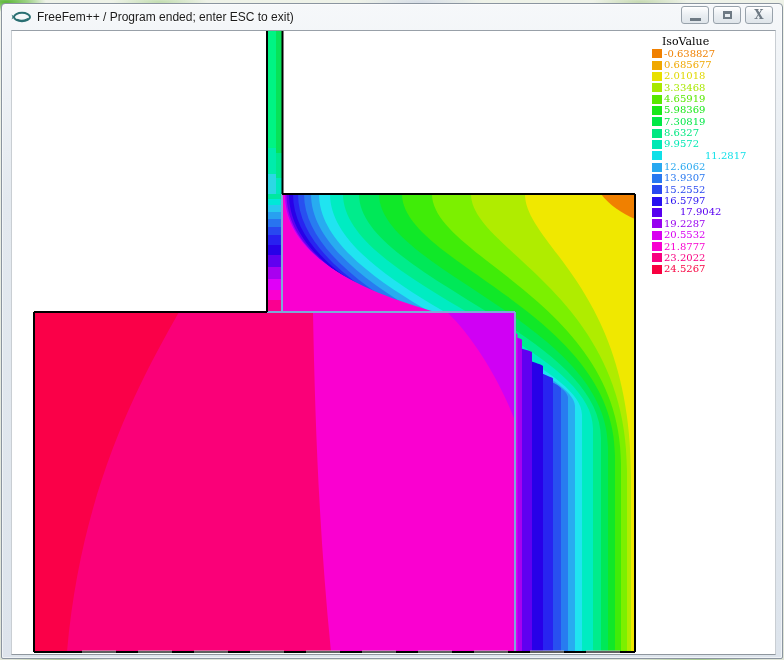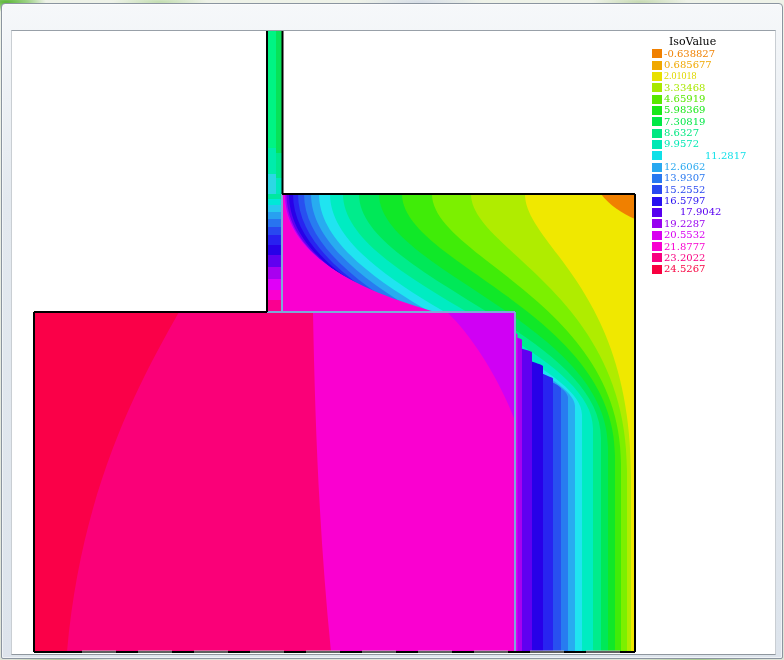--- a/index.html
+++ b/index.html
@@ -42,33 +42,52 @@
     position:absolute;left:9px;top:26px;width:763px;height:623px;
     background:#ffffff;border-top:1px solid #98a0a8;border-left:1px solid #c9ced3;
     border-right:1px solid #c9ced3;border-bottom:1px solid #8f979e;
     box-sizing:content-box;
   }
   .plot-svg{position:absolute;left:0;top:0;}
   .legend{
     position:absolute;left:640px;top:5px;width:118px;
     font-family:"DejaVu Serif",serif;
   }
-  .legend-title{font-size:11px;color:#000;margin-left:17px;line-height:11px;margin-bottom:1px;}
+  .legend-title{font-size:11px;color:#000;margin-left:10px;line-height:11px;margin-bottom:1px;}
   .legend-row{display:flex;align-items:center;height:11.35px;}
   .legend-swatch{width:10px;height:9px;margin-right:2px;flex:0 0 auto;}
   .legend-value{font-size:10px;line-height:10px;white-space:nowrap;}
   .artifact{
     position:absolute;left:70px;bottom:1px;width:560px;height:3px;opacity:.5;
     background:repeating-linear-gradient(90deg,#bfbfbf 0 34px,transparent 34px 56px);
   }
 </style>
 </head>
 <body>
 
 <div class="window">
+  <div class="titlebar">
+    <svg class="app-icon" viewBox="0 0 20 14">
+      <ellipse cx="11" cy="7" rx="8" ry="4.2" fill="none" stroke="#2a6f72" stroke-width="2"></ellipse>
+      <path d="M3.5 7 L0.5 4.5 L1.5 7 L0.5 9.5 Z" fill="#2a6f72"></path>
+      <path d="M6 9.5 Q11 12 17 8.5" fill="none" stroke="#2a6f72" stroke-width="1.4"></path>
+    </svg>
+    <span class="title-text">FreeFem++ / Program ended; enter ESC to exit)</span>
+    <div class="controls">
+      <div class="ctl-btn" title="">
+          <span class="glyph-min"></span>
+        </div>
+      <div class="ctl-btn">
+          <span class="glyph-max"></span>
+        </div>
+      <div class="ctl-btn">
+          <span class="glyph-close">X</span>
+        </div>
+    </div>
+  </div>
 
   <div class="client">
     <svg class="plot-svg" width="763" height="623" viewBox="11 30 763 623">
         <defs>
           <linearGradient id="gl" gradientUnits="objectBoundingBox" x1="0" y1="0" x2="0" y2="1">
             <stop offset="0" stop-color="#00F484"></stop>
             <stop offset="0.72" stop-color="#00F484"></stop>
             <stop offset="0.72" stop-color="#00ECAC"></stop>
             <stop offset="0.88" stop-color="#00ECAC"></stop>
             <stop offset="0.88" stop-color="#2CD8E4"></stop>
@@ -152,21 +171,21 @@
           <div class="legend-row">
             <span class="legend-swatch" style="background: rgb(240, 128, 0);"></span>
             <span class="legend-value" style="color: rgb(240, 128, 0);">-0.638827</span>
           </div>
           <div class="legend-row">
             <span class="legend-swatch" style="background: rgb(240, 168, 0);"></span>
             <span class="legend-value" style="color: rgb(240, 168, 0);">0.685677</span>
           </div>
           <div class="legend-row">
             <span class="legend-swatch" style="background: rgb(232, 224, 0);"></span>
-            <span class="legend-value" style="color: rgb(224, 216, 0); font-family: Liberation Serif, serif;">2.01018</span>
+            <span class="legend-value" style="color: rgb(224, 216, 0);">2.01018</span>
           </div>
           <div class="legend-row">
             <span class="legend-swatch" style="background: rgb(168, 232, 0);"></span>
             <span class="legend-value" style="color: rgb(168, 232, 0);">3.33468</span>
           </div>
           <div class="legend-row">
             <span class="legend-swatch" style="background: rgb(88, 232, 0);"></span>
             <span class="legend-value" style="color: rgb(88, 232, 0);">4.65919</span>
           </div>
           <div class="legend-row">

